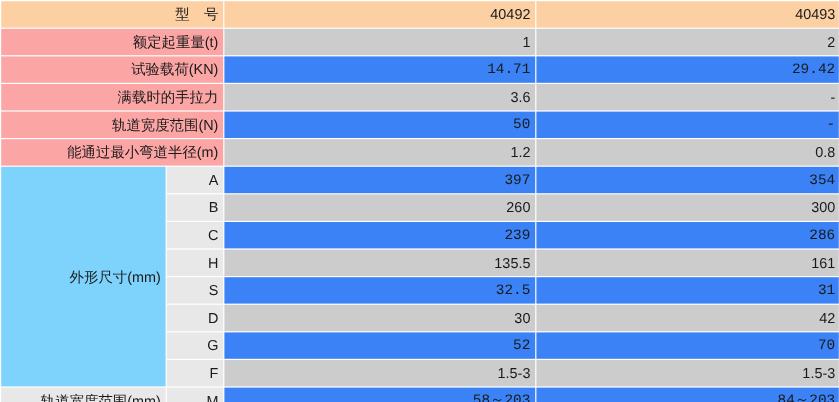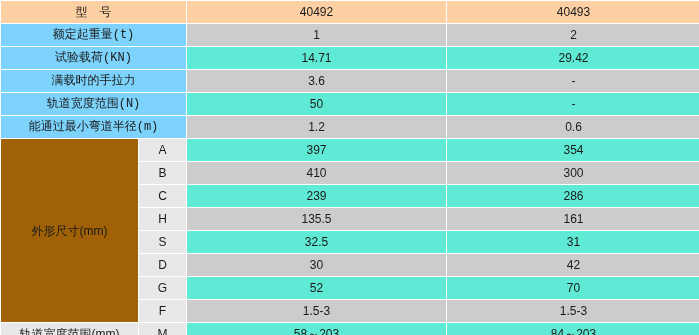--- a/index.html
+++ b/index.html
@@ -14,42 +14,42 @@
   #spec-table{
     width:699px;
     border-collapse:separate;
     border-spacing:1px;
     background:#ffffff;
     table-layout:fixed;
   }
   #spec-table td{
     height:22px;
     padding:0 4px;
-    text-align:center;
+    text-align:right;
     vertical-align:middle;
     font-size:12px;
     line-height:14px;
     white-space:nowrap;
     overflow:hidden;
   }
   col.c-label{width:137px;}
   col.c-sub{width:47px;}
   col.c-v1{width:259px;}
   col.c-v2{width:253px;}
 
   
   .hdr{background:#fdd0a4;}
-  .lt{background:#5eead4;}
+  .lt{background:#3b82f6;font-family:Liberation Mono, monospace;}
   .dk{background:#cccccc;}
 
   
   .lbl{background:#e8e8e8;text-align:center;}
-  .lbl-left{background:#7dd3fc;text-align:left;padding-left:10px;font-family:Liberation Mono, monospace;}
+  .lbl-left{background:#fca5a5;text-align:left;padding-left:10px;}
   .sub{background:#e8e8e8;text-align:center;}
-  .merged{background:#a16207;text-align:center;vertical-align:middle;}
+  .merged{background:#7dd3fc;text-align:center;vertical-align:middle;}
 </style>
 </head>
 <body>
 
 <table id="spec-table">
   <colgroup>
     <col class="c-label">
       <col class="c-sub">
       <col class="c-v1">
       <col class="c-v2">
@@ -78,32 +78,32 @@
       <td class="dk">-</td>
     </tr>
     <tr>
       <td class="lbl-left" colspan="2">轨道宽度范围(N)</td>
       <td class="lt">50</td>
       <td class="lt">-</td>
     </tr>
     <tr>
       <td class="lbl-left" colspan="2">能通过最小弯道半径(m)</td>
       <td class="dk">1.2</td>
-      <td class="dk">0.6</td>
+      <td class="dk">0.8</td>
     </tr>
 
     <tr>
       <td class="merged" rowspan="8">外形尺寸(mm)</td>
       <td class="sub">A</td>
       <td class="lt">397</td>
       <td class="lt">354</td>
     </tr>
     <tr>
       <td class="sub">B</td>
-      <td class="dk">410</td>
+      <td class="dk">260</td>
       <td class="dk">300</td>
     </tr>
     <tr>
       <td class="sub">C</td>
       <td class="lt">239</td>
       <td class="lt">286</td>
     </tr>
     <tr>
       <td class="sub">H</td>
       <td class="dk">135.5</td>

